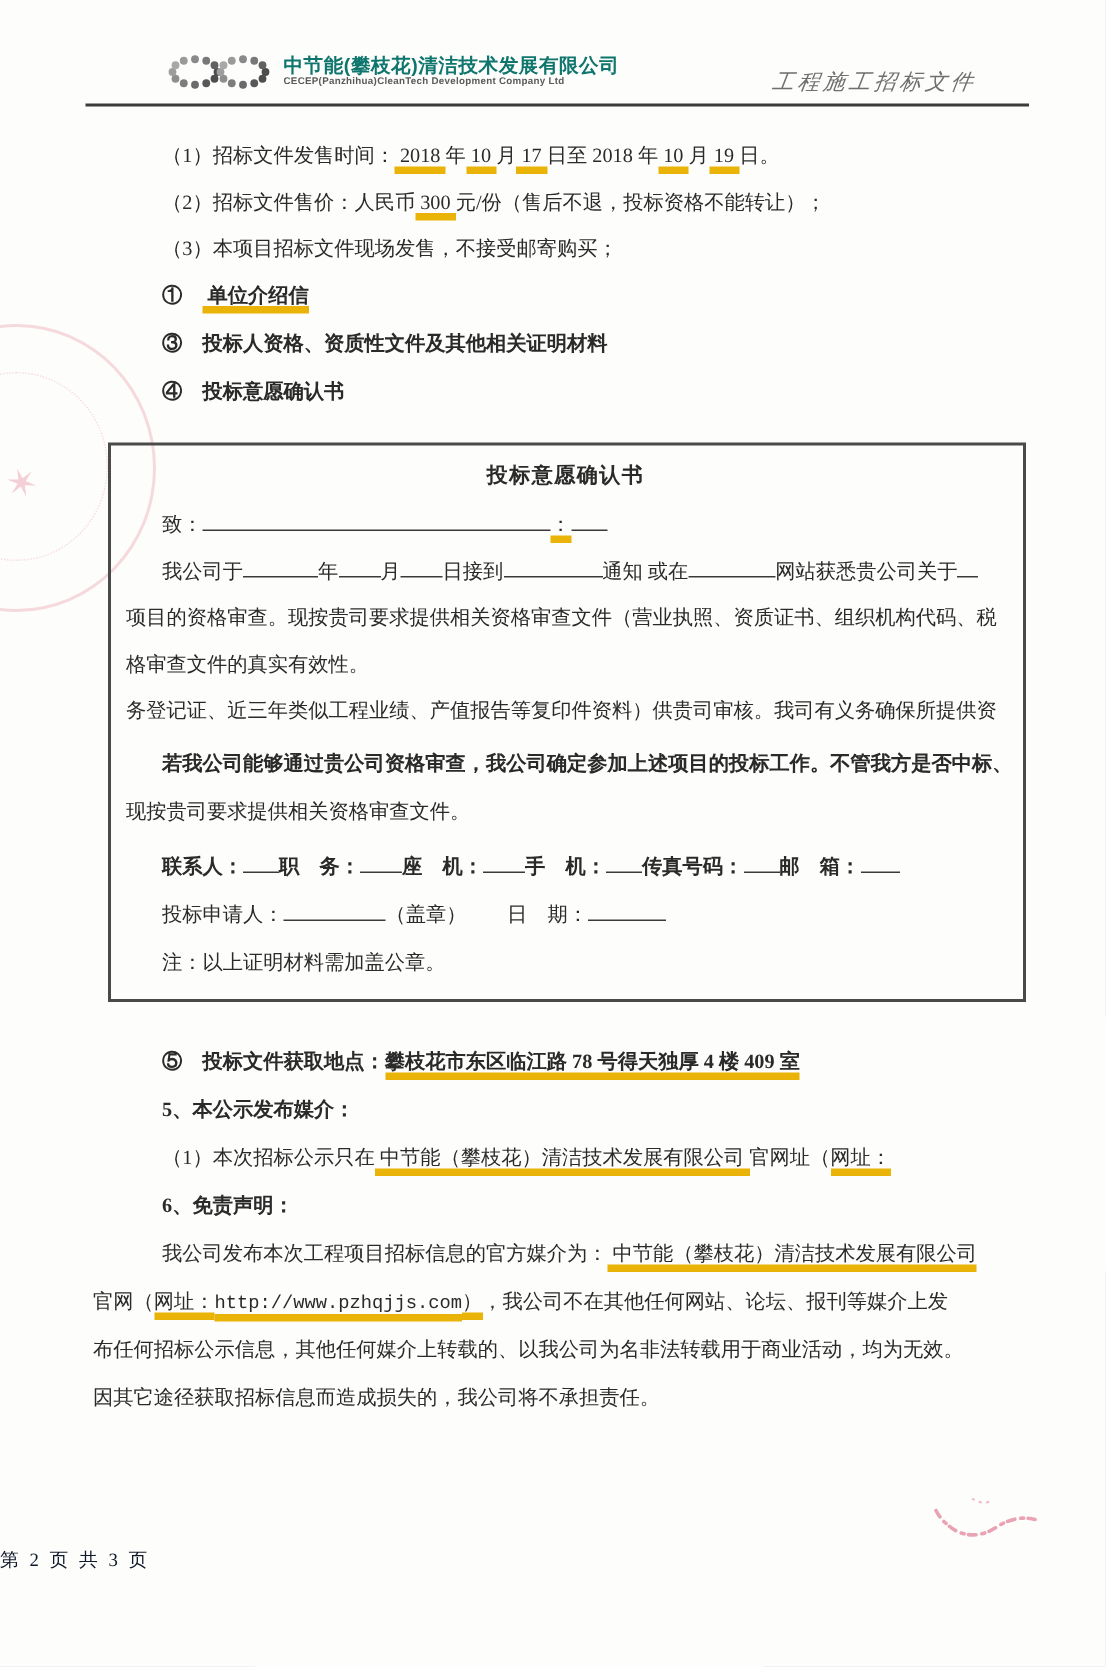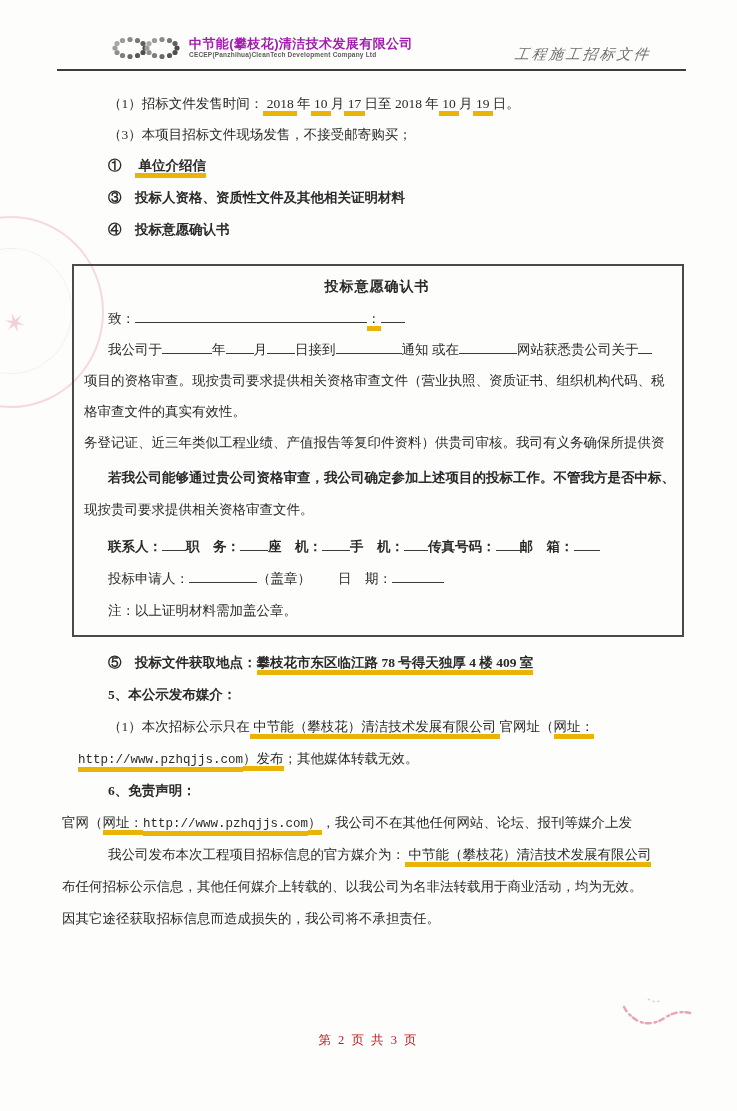--- a/index.html
+++ b/index.html
@@ -5,21 +5,21 @@
   html,body{margin:0;padding:0;background:#e9e9e7;}
   .page{
     position:relative; width:737px; height:1111px; margin:0 auto;
     background:#fdfdfb; overflow:hidden;
     font-family:"Liberation Serif","DejaVu Serif",serif;
     color:#2a2a2a; font-size:13.5px;
   }
   
   .header-left{position:absolute; left:112px; top:36px; display:flex; align-items:center; gap:7px;}
   .logo-svg{display:block;}
-  .co-cn{font-weight:bold; font-size:13px; color:#a21caf; letter-spacing:.4px; line-height:14px; font-family:"Liberation Sans","DejaVu Sans",sans-serif;}
+  .co-cn{font-weight:bold; font-size:13px; color:#0f766e; letter-spacing:.4px; line-height:14px; font-family:"Liberation Sans","DejaVu Sans",sans-serif;}
   .co-en{font-size:6.5px; color:#5a5a5a; letter-spacing:.2px; line-height:8px; font-weight:bold; font-family:"Liberation Sans","DejaVu Sans",sans-serif;}
   .doc-type{
     position:absolute; right:86px; top:45px; font-style:italic; color:#6f6f6f;
     font-size:14.5px; letter-spacing:2.5px; transform:skewX(-8deg);
   }
   .header-rule{position:absolute; left:57px; top:69px; width:629px; height:0; border-bottom:2px solid #3c3c3c;}
   
   .content{position:absolute; left:62px; top:88px; width:616px;}
   .line{height:32px; line-height:32px; white-space:nowrap;}
   .nline{height:31px; line-height:31px; white-space:nowrap;}
@@ -36,21 +36,21 @@
     padding:0 12px 0 10px;
   }
   .box-title{height:38px; line-height:42px; text-align:center; font-weight:bold; font-size:14px; letter-spacing:1px;}
   .to-line{height:30px; line-height:30px; white-space:nowrap; padding-left:24px;}
   .pline{height:31px; line-height:31px; white-space:nowrap;}
   .p2line{height:32px; line-height:32px; white-space:nowrap;}
   .bind{padding-left:24px;}
   .mt4{margin-top:4px;font-weight:bold;}
   .cline{height:33px; line-height:33px; white-space:nowrap; padding-left:24px;}
   
-  .footer{position:absolute; left:0; top:1032px; width:100%; text-align:center; font-size:12.5px; letter-spacing:2px; color:#b91c1c;}
+  .footer{position:absolute; left:0; top:1032px; width:100%; text-align:left; font-size:12.5px; letter-spacing:2px; color:#0f172a;}
   
   .stamp{
     position:absolute; left:-82px; top:216px; width:182px; height:188px;
     border:2.5px solid rgba(214,73,106,.20); border-radius:50%;
     pointer-events:none;
   }
   .stamp-star{
     position:absolute; left:4px; top:308px; font-size:26px;
     color:rgba(214,73,106,.25); transform:rotate(-18deg); pointer-events:none;
     font-family:"DejaVu Sans",sans-serif;
@@ -105,49 +105,49 @@
   <div class="doc-type">工程施工招标文件</div>
   <div class="header-rule"></div>
 
   <div class="stamp"></div>
   <div class="stamp-inner"></div>
   <div class="stamp-star">✶</div>
 
   <div class="content">
 
     <div class="nline ind"><span>（1）招标文件发售时间：</span><span class="u"> 2018 </span><span>年</span><span class="u"> 10 </span><span>月</span><span class="u"> 17 </span><span>日至 2018 年</span><span class="u"> 10 </span><span>月</span><span class="u"> 19 </span><span>日。</span></div>
+    <div class="nline ind"><span>（2）招标文件售价：人民币</span><span class="u"> 300 </span><span>元/份（售后不退，投标资格不能转让）；</span></div>
     <div class="nline ind"><span>（3）本项目招标文件现场发售，不接受邮寄购买；</span></div>
 
     <div class="line ind"><span class="b">①　</span><span class="u b"> 单位介绍信</span></div>
     <div class="line ind"><span class="b">③　</span><span class="b">投标人资格、资质性文件及其他相关证明材料</span></div>
     <div class="line ind"><span class="b">④　</span><span class="b">投标意愿确认书</span></div>
 
     <div class="confirm-box">
       <div class="box-title">投标意愿确认书</div>
       <div class="to-line"><span>致：</span><span class="blank" style="width: 232px;"></span><span class="u">：</span><span class="blank" style="width: 24px;"></span></div>
       <div class="pline bind"><span>我公司于</span><span class="blank" style="width: 50px;"></span><span>年</span><span class="blank" style="width: 28px;"></span><span>月</span><span class="blank" style="width: 28px;"></span><span>日接到</span><span class="blank" style="width: 66px;"></span><span>通知 或在</span><span class="blank" style="width: 58px;"></span><span>网站获悉贵公司关于</span><span class="blank" style="width: 14px;"></span></div>
       <div class="pline"><span>项目的资格审查。现按贵司要求提供相关资格审查文件（营业执照、资质证书、组织机构代码、税</span></div>
       <div class="pline"><span>格审查文件的真实有效性。</span></div>
       <div class="pline"><span>务登记证、近三年类似工程业绩、产值报告等复印件资料）供贵司审核。我司有义务确保所提供资</span></div>
       <div class="p2line bind mt4"><span>若我公司能够通过贵公司资格审查，我公司确定参加上述项目的投标工作。不管我方是否中标、</span></div>
       <div class="p2line"><span>现按贵司要求提供相关资格审查文件。</span></div>
       <div class="cline mt4"><span>联系人：</span><span class="blank" style="width: 24px;"></span><span>职　务：</span><span class="blank" style="width: 28px;"></span><span>座　机：</span><span class="blank" style="width: 28px;"></span><span>手　机：</span><span class="blank" style="width: 24px;"></span><span>传真号码：</span><span class="blank" style="width: 24px;"></span><span>邮　箱：</span><span class="blank" style="width: 26px;"></span></div>
       <div class="p2line bind"><span>投标申请人：</span><span class="blank" style="width: 68px;"></span><span>（盖章）　　日　期：</span><span class="blank" style="width: 52px;"></span></div>
       <div class="p2line bind"><span>注：以上证明材料需加盖公章。</span></div>
     </div>
 
-    <div class="line ind" style="margin-top:10px;"><span class="b">⑤　投标文件获取地点：</span><span class="u b">攀枝花市东区临江路 78 号得天独厚 4 楼 409 室</span></div>
+    <div class="line ind" style="margin-top:24px;"><span class="b">⑤　投标文件获取地点：</span><span class="u b">攀枝花市东区临江路 78 号得天独厚 4 楼 409 室</span></div>
 
     <div class="line ind b">5、本公示发布媒介：</div>
     <div class="line ind"><span>（1）本次招标公示只在</span><span class="u"> 中节能（攀枝花）清洁技术发展有限公司 </span><span>官网址（</span><span class="u">网址：</span></div>
-    <div class="line ind2"><span class="u m">http://www.pzhqjjs.com</span><span class="u">）发布</span><span>；其他媒体转载无效。</span></div>
 
     <div class="line ind b">6、免责声明：</div>
+    <div class="line ind"><span>我公司发布本次工程项目招标信息的官方媒介为：</span><span class="u"> 中节能（攀枝花）清洁技术发展有限公司</span></div>
     <div class="line"><span>官网（</span><span class="u">网址：</span><span class="u m">http://www.pzhqjjs.com</span><span class="u">）</span><span>，我公司不在其他任何网站、论坛、报刊等媒介上发</span></div>
-    <div class="line ind"><span>我公司发布本次工程项目招标信息的官方媒介为：</span><span class="u"> 中节能（攀枝花）清洁技术发展有限公司</span></div>
     <div class="line"><span>布任何招标公示信息，其他任何媒介上转载的、以我公司为名非法转载用于商业活动，均为无效。</span></div>
     <div class="line"><span>因其它途径获取招标信息而造成损失的，我公司将不承担责任。</span></div>
 
   </div>
 
   <div class="scribble">
     <svg width="85" height="45" viewBox="0 0 85 45">
       <path d="M6 14 Q 10 22 20 28 Q 34 34 48 24 Q 60 17 72 20" fill="none" stroke="#d6496a" stroke-width="2.4" stroke-linecap="round" stroke-dasharray="5 4 2 3" opacity="0.5"></path>
       <path d="M30 6 Q 36 10 42 8" fill="none" stroke="#d6496a" stroke-width="1.4" stroke-dasharray="2 3" opacity="0.35"></path>
     </svg>

